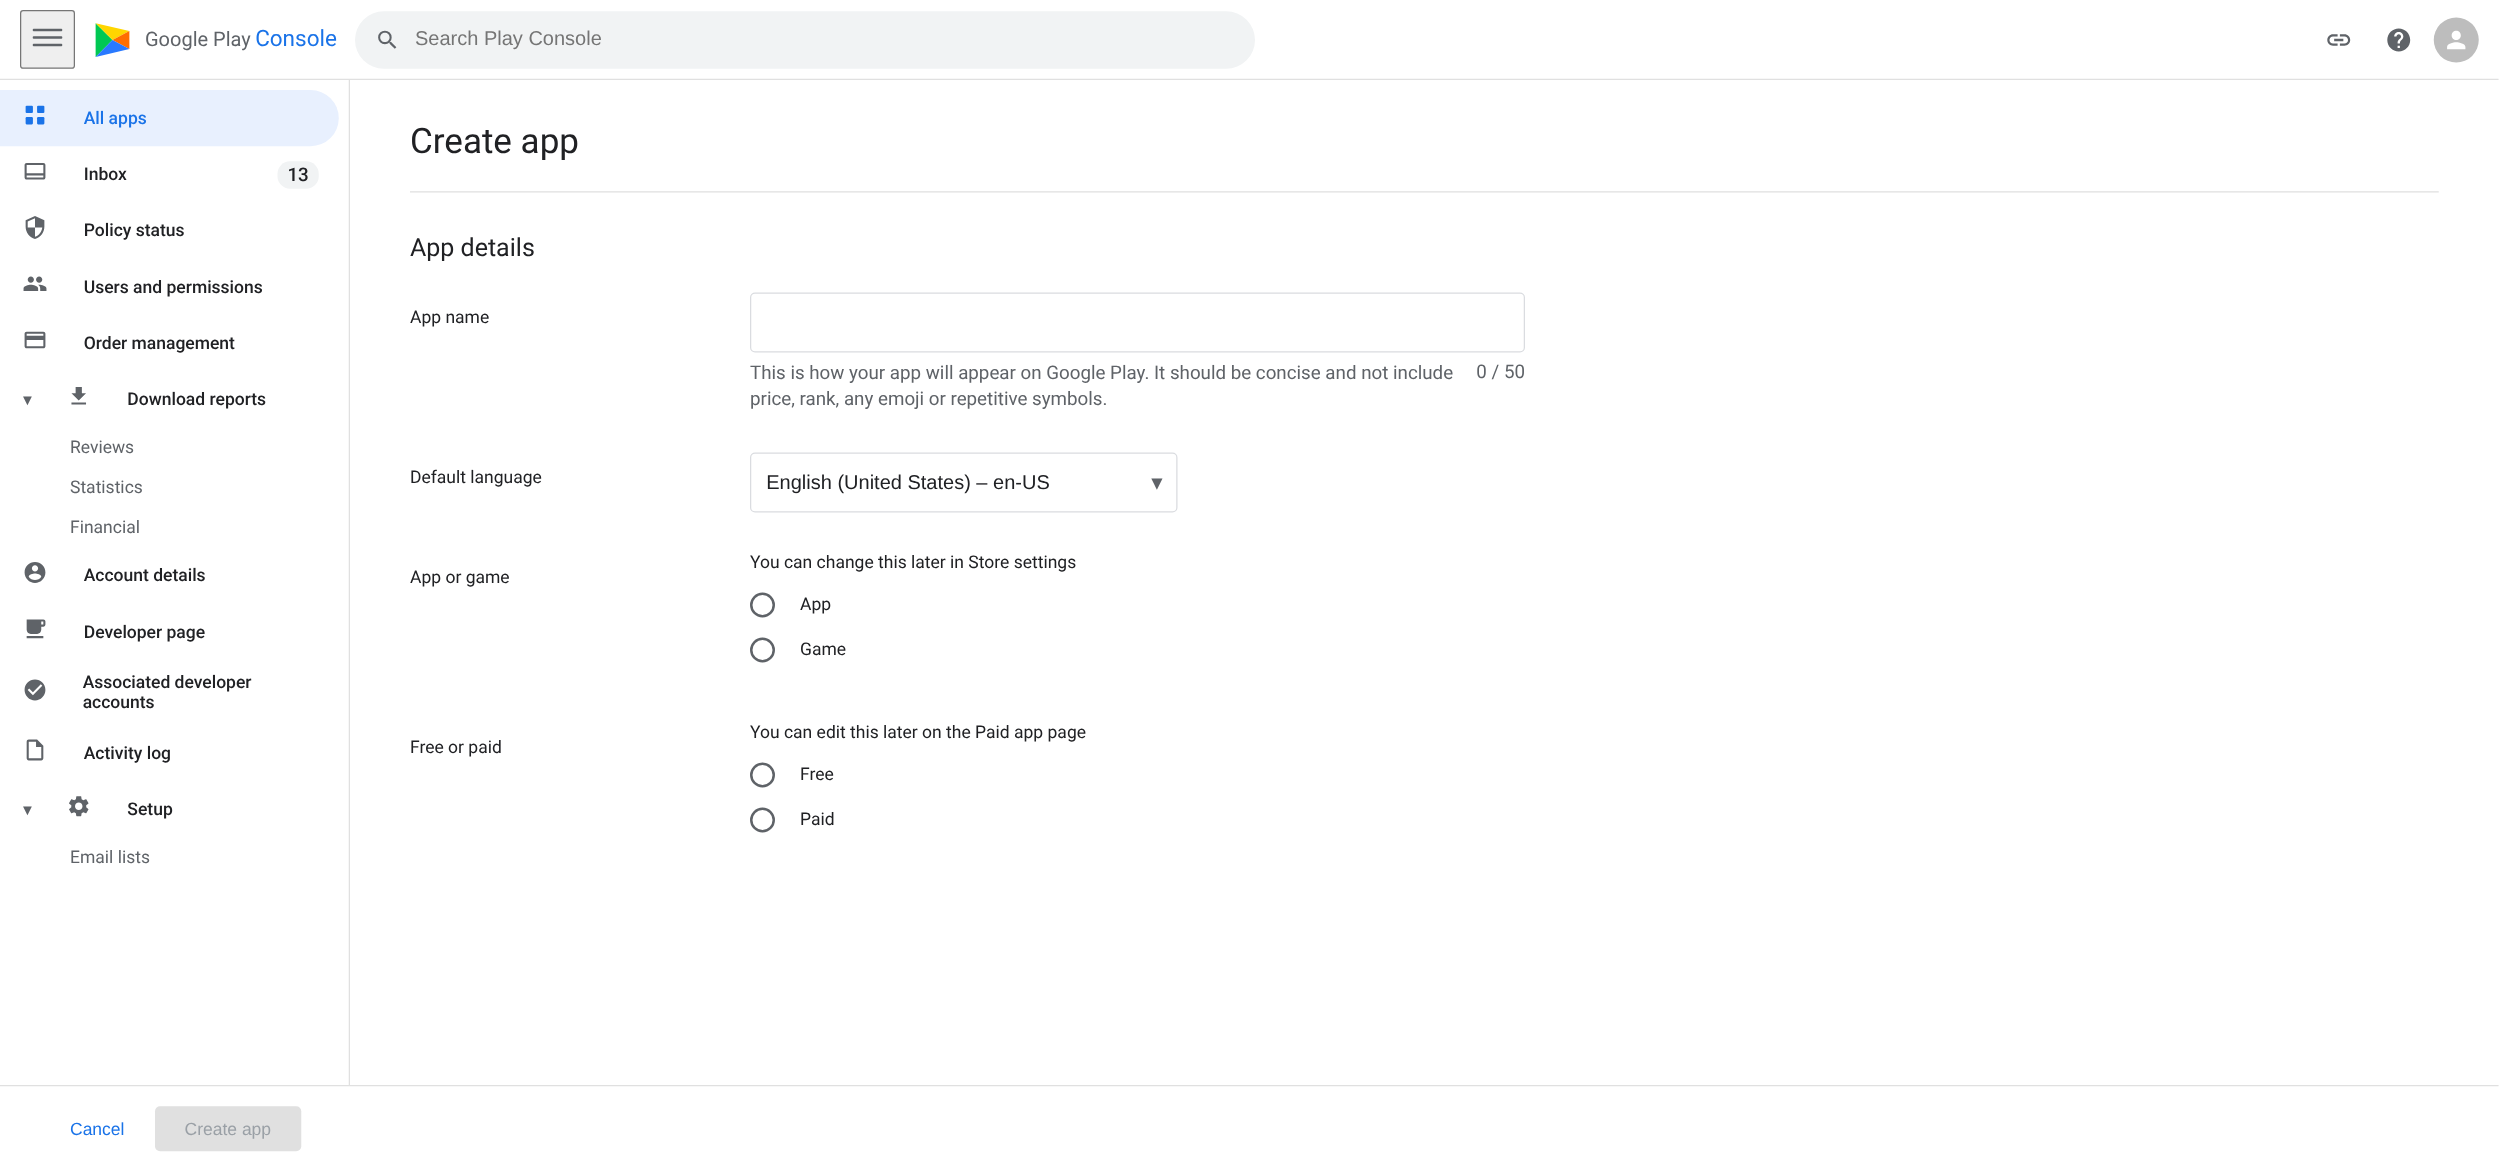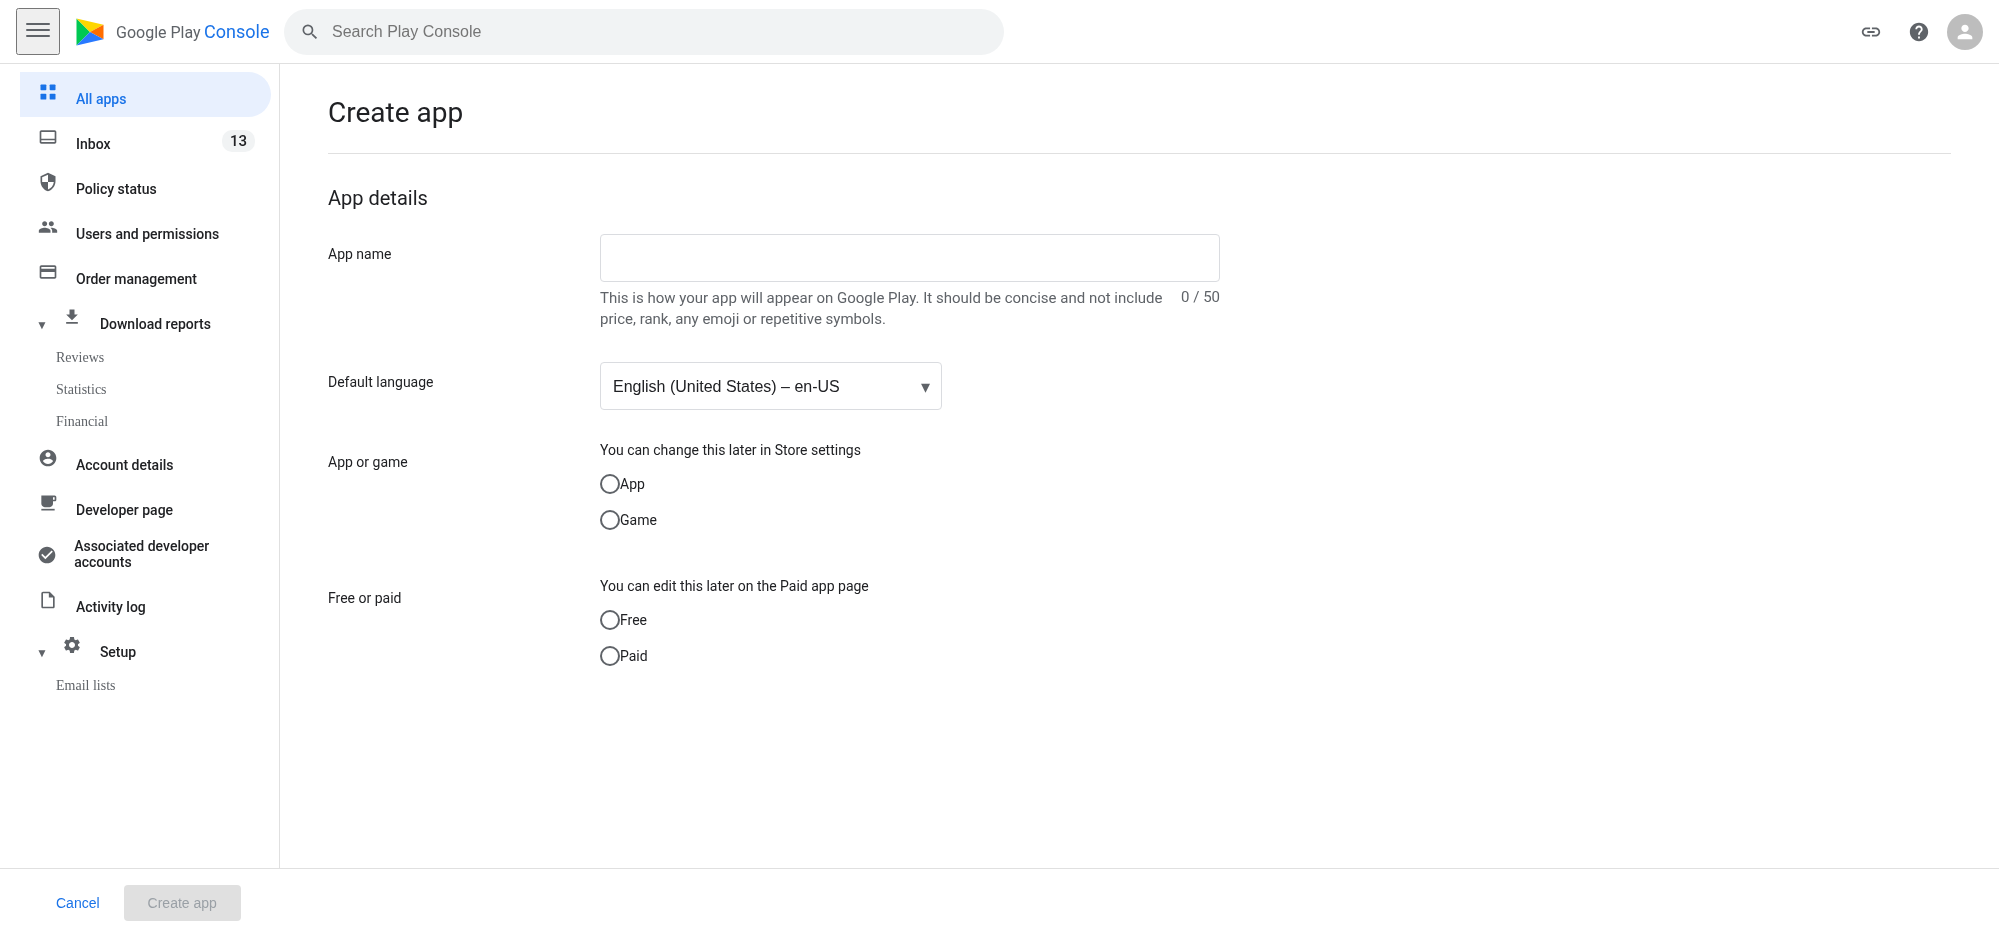--- a/index.html
+++ b/index.html
@@ -56,49 +56,47 @@
     .sidebar {
       width: 280px;
       min-width: 280px;
       border-right: 1px solid #e0e0e0;
       overflow-y: auto;
       background: #fff;
       padding: 8px 0;
     }
     .sidebar-item {
       display: flex;
-      align-items: flex-end;
+      align-items: center;
       padding: 10px 16px;
-      gap: 16px;
+      gap: 27px;
       cursor: pointer;
       border-radius: 0 24px 24px 0;
       margin-right: 8px;
       color: #202124;
       font-size: 14px;
       font-weight: 500;
-      margin-left: 20px;
     }
     .sidebar-item.active { background: #e8f0fe; color: #1a73e8; }
     .sidebar-item.active .sidebar-icon { color: #1a73e8; }
     .sidebar-icon { font-size: 20px; color: #5f6368; width: 24px; text-align: center; }
     .sidebar-badge {
       margin-left: auto;
       background: #f1f3f4;
       color: #202124;
       font-size: 15px;
       padding: 2px 8px;
       border-radius: 10px;
       font-weight: 500;
     }
     .sidebar-sub-item {
       padding: 8px 16px 8px 56px;
       cursor: pointer;
       color: #5f6368;
       font-size: 14px;
-      font-family: Liberation Serif, serif;
     }
 
     
     .content {
       flex: 1;
       overflow-y: auto;
       padding: 32px 48px;
       background: #fff;
     }
     .page-title {
@@ -178,21 +176,21 @@
     }
 
     .radio-group-hint {
       font-size: 14px;
       color: #202124;
       margin-bottom: 16px;
     }
     .radio-option {
       display: flex;
       align-items: center;
-      gap: 0;
+      gap: 20px;
       margin-bottom: 16px;
       cursor: pointer;
     }
     .radio-circle {
       width: 20px; height: 20px;
       border-radius: 50%;
       border: 2px solid #5f6368;
       background: #fff;
       flex-shrink: 0;
       display: flex; align-items: center; justify-content: center;

